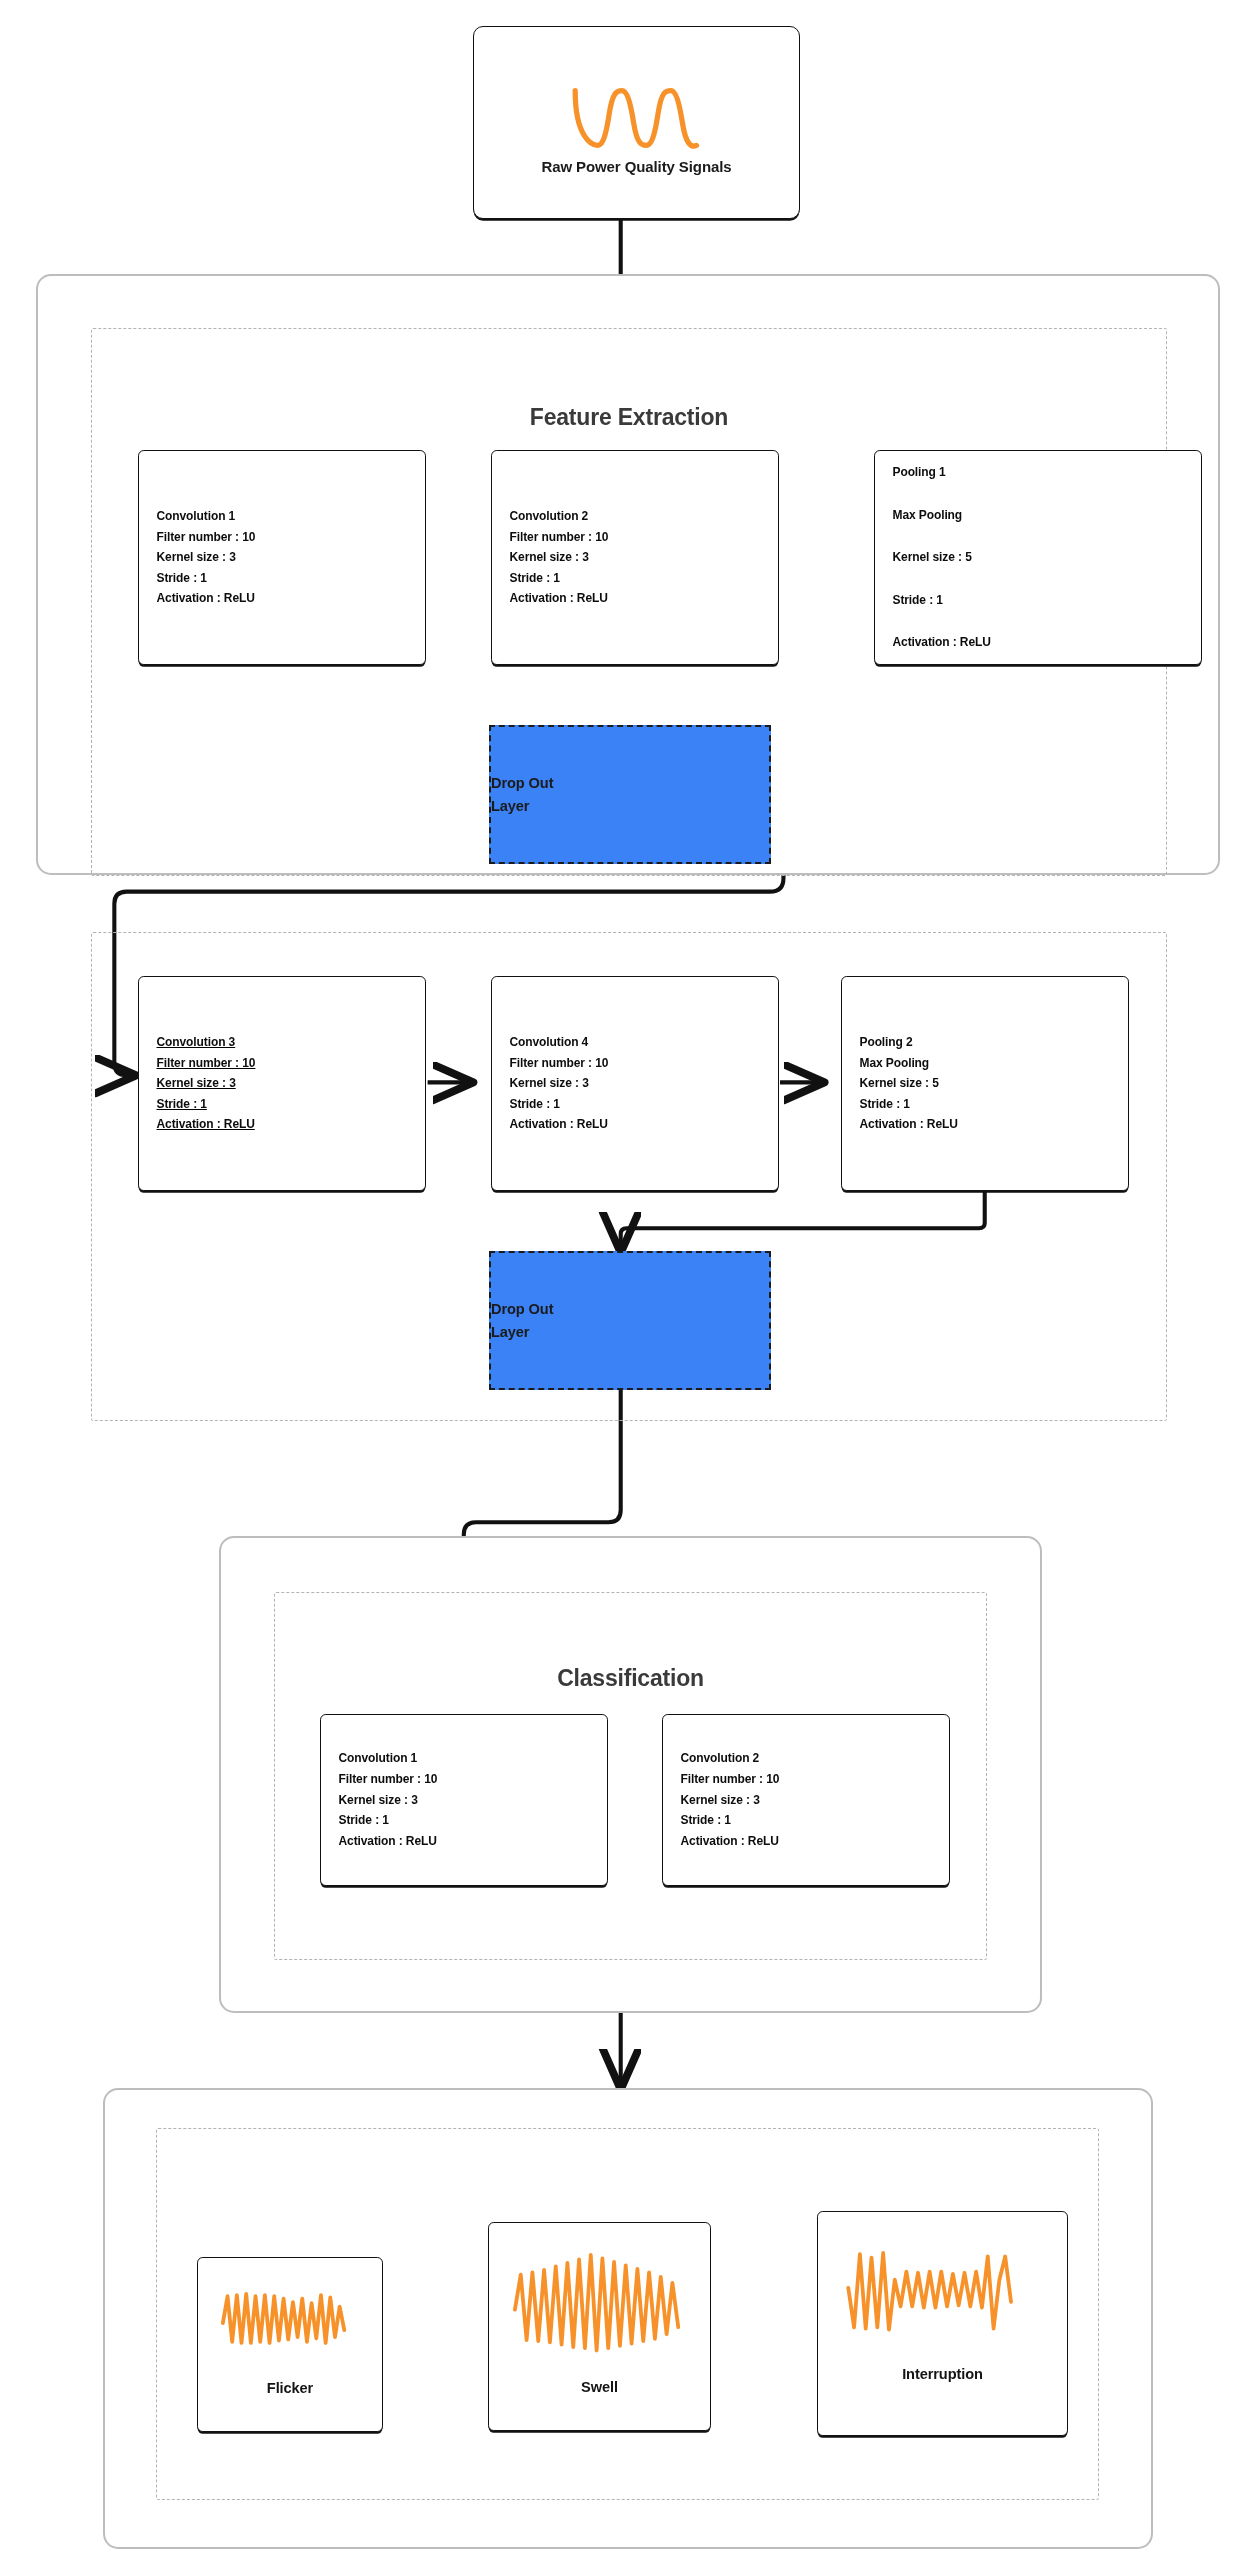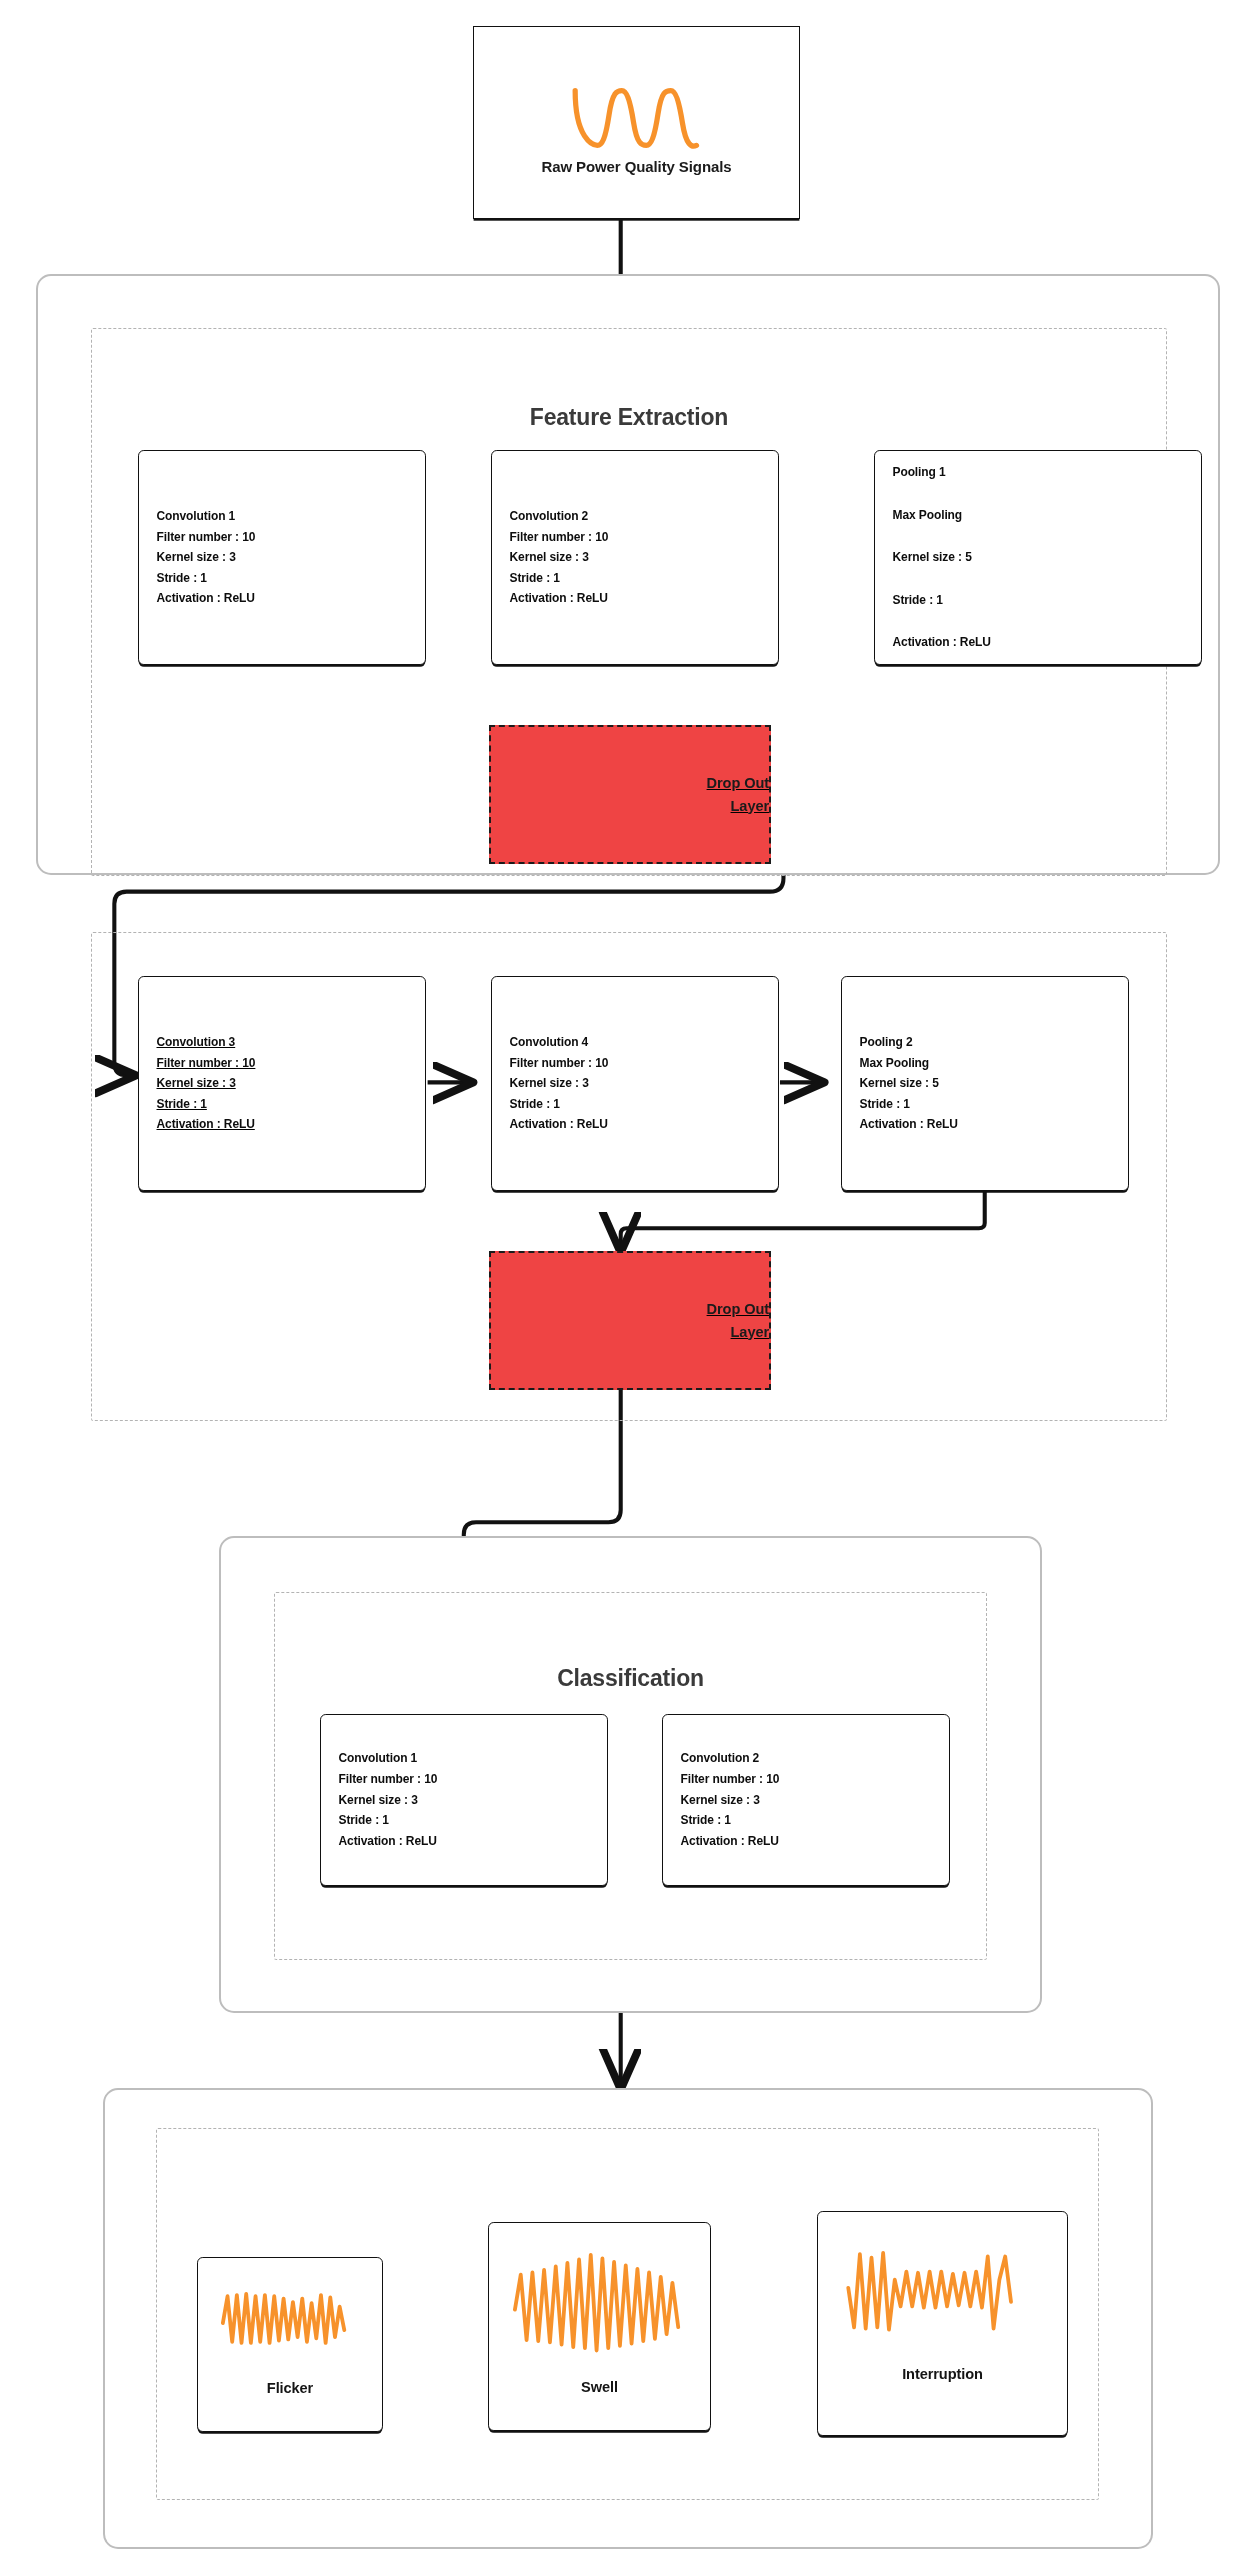--- a/index.html
+++ b/index.html
@@ -17,27 +17,26 @@
   }
   
   .group-dashed{
     border:1.8px dashed #b3b3b3;
     border-radius:2.3px;
     background:transparent;
   }
   
   .dropout-box{
     border:2.3px dashed #1b1b1b;
-    background:#ef4444;
+    background:#3b82f6;
     display:flex;
     flex-direction:column;
-    align-items:flex-end;
+    align-items:flex-start;
     justify-content:center;
     line-height:1.55;
-    text-decoration:underline;
   }
   .dropout-box span{
     font-size:14.6px;
     font-weight:700;
     color:#1b1b1b;
     letter-spacing:-0.1px;
   }
 
   
   .node{
@@ -86,21 +85,21 @@
     font-weight:700;
     color:#151515;
     letter-spacing:-0.1px;
     white-space:nowrap;
   }
   .sig-card svg{display:block;}
 
   
   .source-card{
     border:1.8px solid #111;
-    border-radius:0;
+    border-radius:10px;
     background:#fff;
     box-shadow:0 2.3px 0 -0.6px #111;
     display:flex;
     flex-direction:column;
     align-items:center;
     justify-content:center;
   }
   .source-card .source-label{
     font-size:15px;
     font-weight:700;

